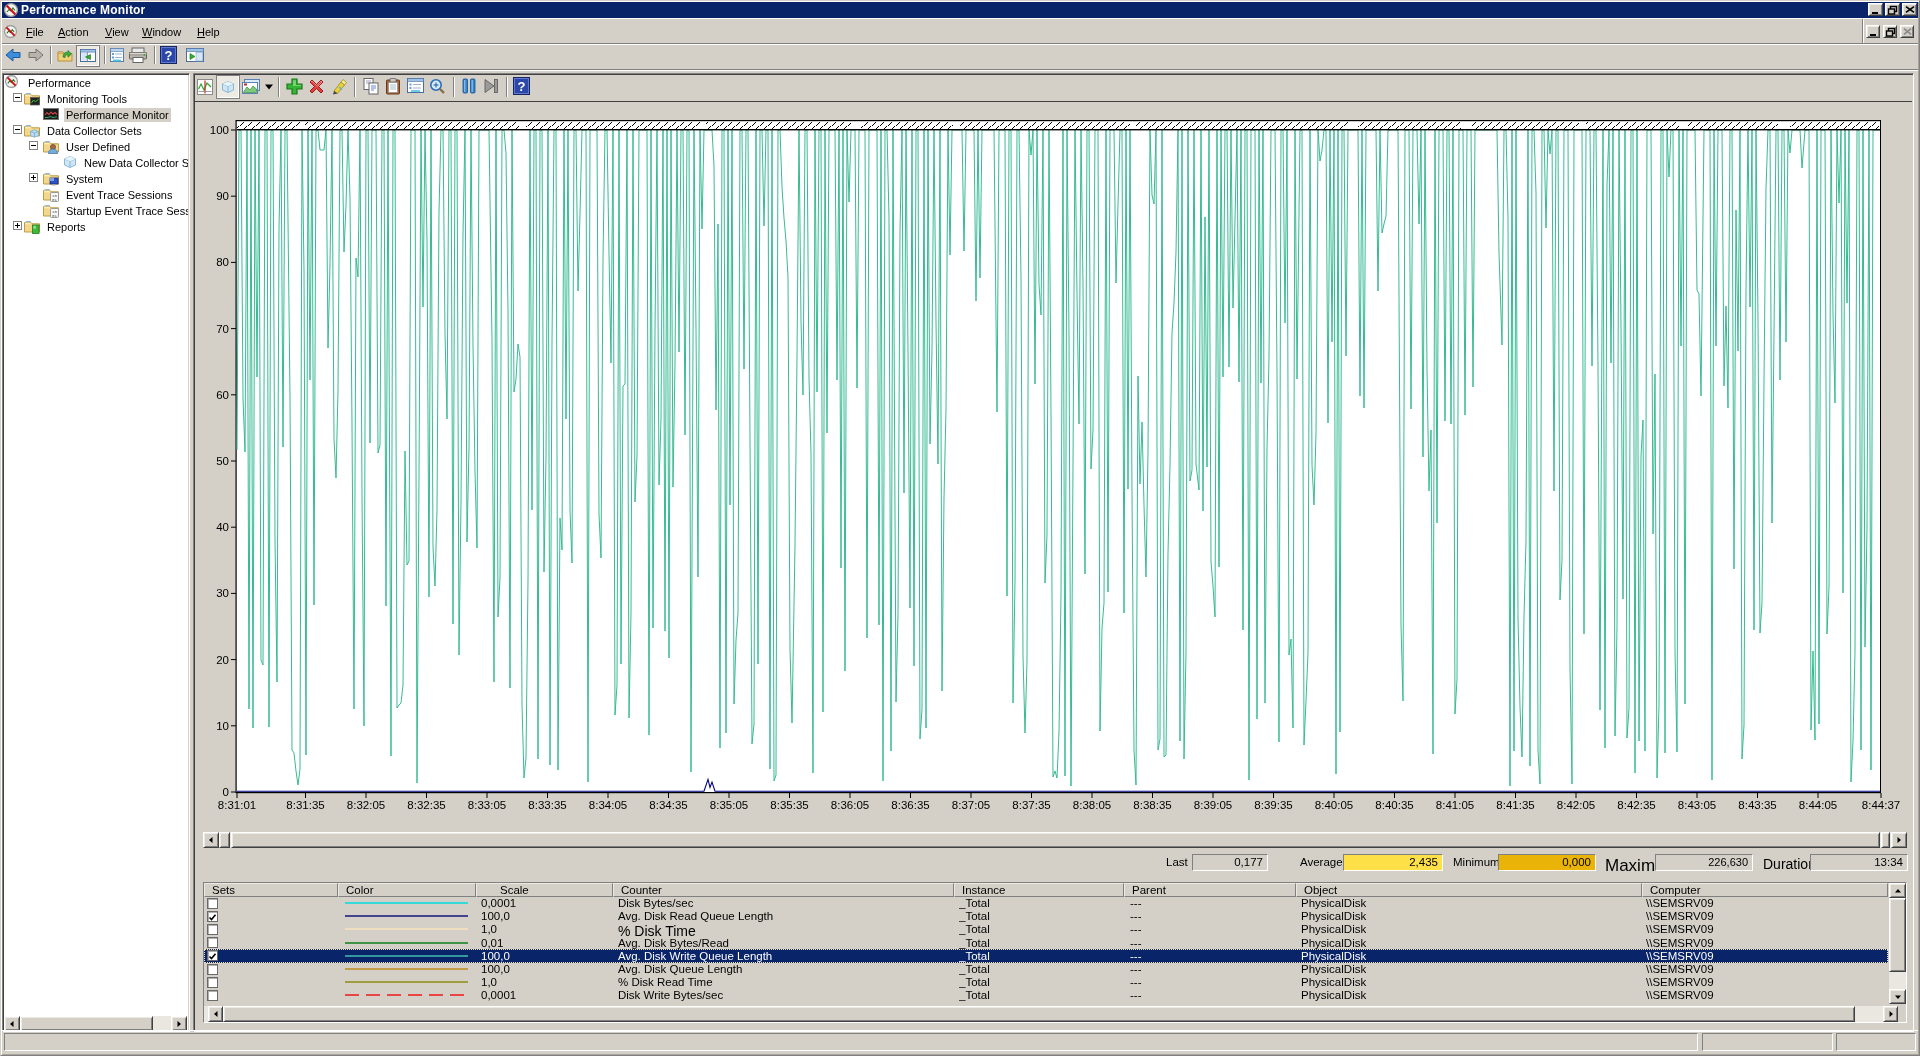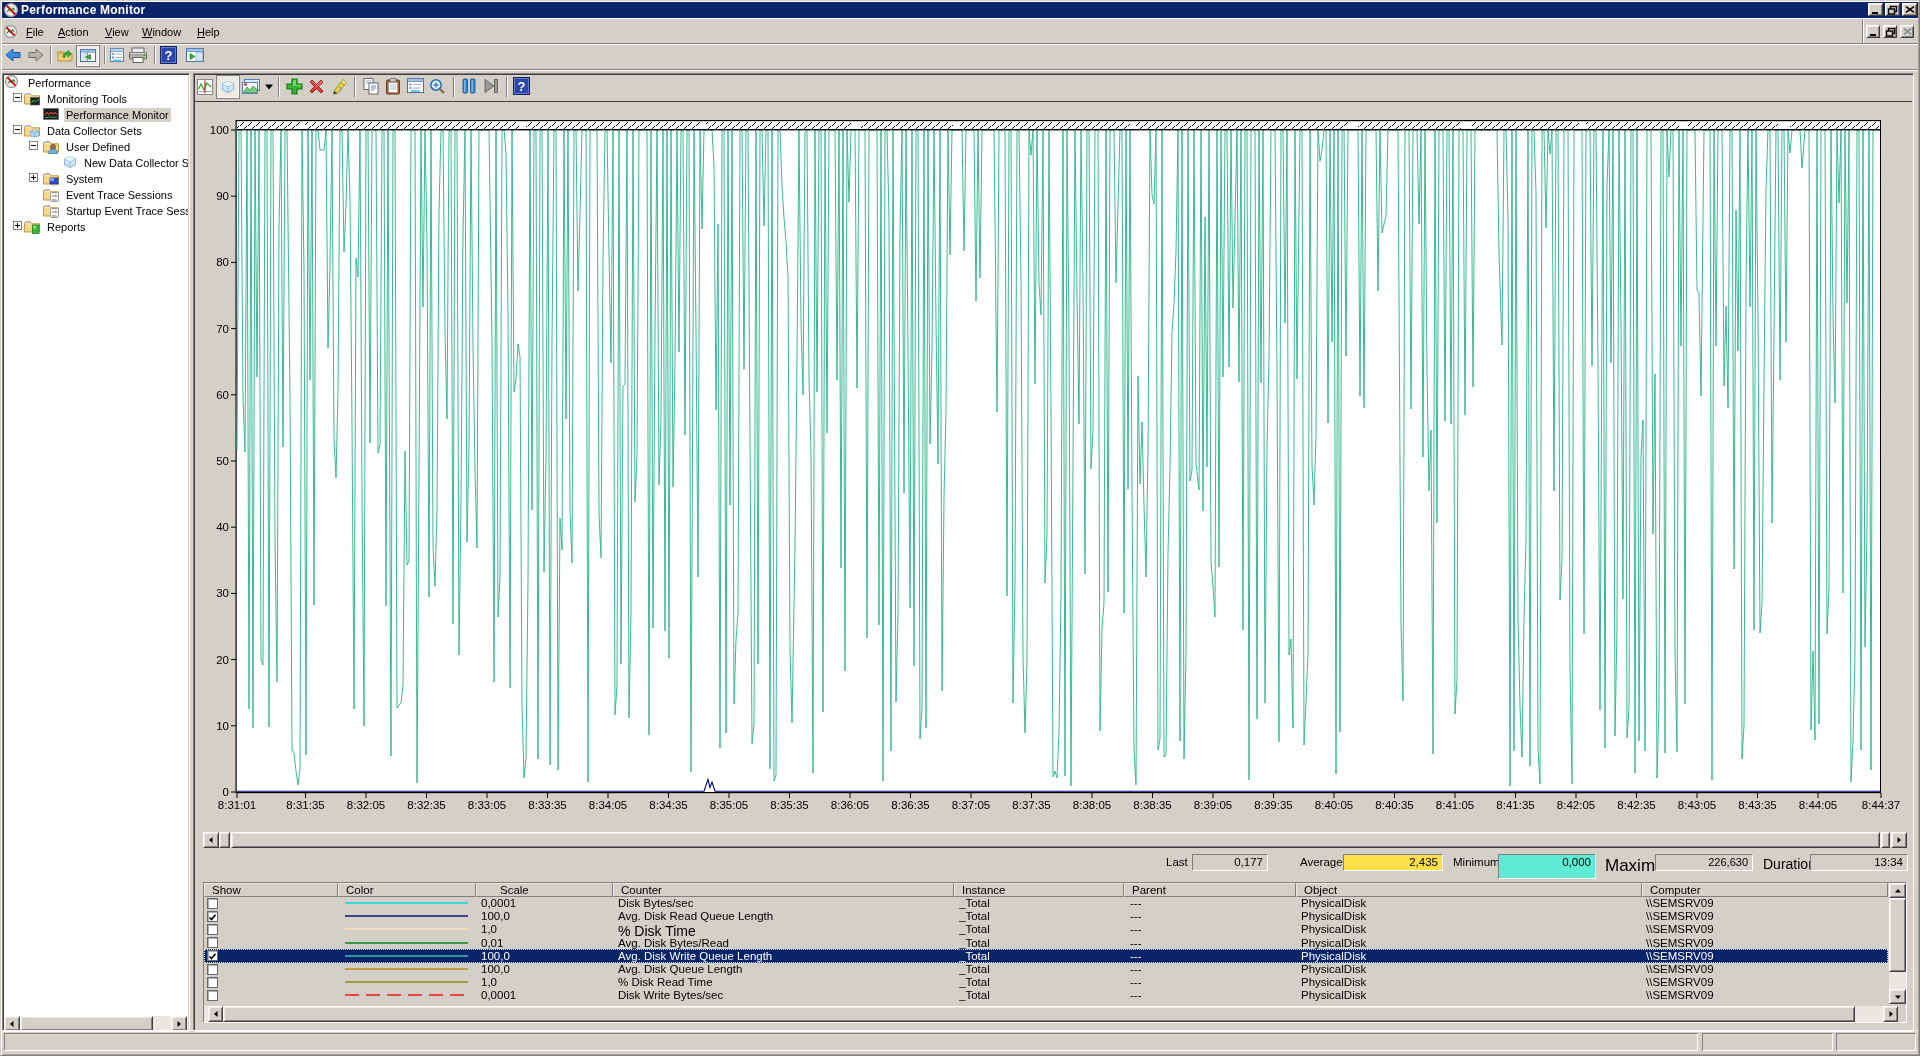--- a/index.html
+++ b/index.html
@@ -433,33 +433,33 @@
   </div>
 <div class="abs" style="left:1166px;top:856px;font-size:11.5px">Last</div>
 <div class="abs sunkthin" style="left:1192px;top:854px;width:76px;height:17px;background:#d4d0c8">
     <div style="position:absolute;right:4px;top:1px;font-size:11.5px">0,177</div>
   </div>
 <div class="abs" style="left:1300px;top:856px;font-size:11.5px">Average</div>
 <div class="abs sunkthin" style="left:1343px;top:854px;width:100px;height:17px;background:#fde047">
     <div style="position:absolute;right:4px;top:1px;font-size:11.5px">2,435</div>
   </div>
 <div class="abs" style="left:1453px;top:856px;font-size:11.5px">Minimum</div>
-<div class="abs sunkthin" style="left:1498px;top:854px;width:98px;height:25px;background:#5eead4">
+<div class="abs sunkthin" style="left:1498px;top:854px;width:98px;height:17px;background:#eab308">
     <div style="position:absolute;right:4px;top:1px;font-size:11.5px">0,000</div>
   </div>
 <div class="abs" style="left:1605px;top:856px;font-size:17px">Maximum</div>
 <div class="abs sunkthin" style="left:1655px;top:854px;width:98px;height:17px;background:#d4d0c8">
     <div style="position:absolute;right:4px;top:1px;font-size:11px">226,630</div>
   </div>
 <div class="abs" style="left:1763px;top:856px;font-size:14px">Duration</div>
 <div class="abs sunkthin" style="left:1810px;top:854px;width:98px;height:17px;background:#d4d0c8">
     <div style="position:absolute;right:4px;top:1px;font-size:11.5px">13:34</div>
   </div>
 <div class="abs" style="left:203px;top:882px;width:1704px;height:141px;background:#d4d0c8;border:1px solid;border-color:#808080 #fff #fff #808080"></div>
-<div class="abs raisedthin cell" style="left:204px;top:883px;width:134px;height:14px;line-height:13px;padding-left:7px;font-size:11.5px">Show</div>
+<div class="abs raisedthin cell" style="left:204px;top:883px;width:134px;height:14px;line-height:13px;padding-left:7px;font-size:11.5px">Sets</div>
 <div class="abs raisedthin cell" style="left:338px;top:883px;width:138px;height:14px;line-height:13px;padding-left:7px;font-size:11.5px">Color</div>
 <div class="abs raisedthin cell" style="left:476px;top:883px;width:137px;height:14px;line-height:13px;padding-left:23px;font-size:11.5px">Scale</div>
 <div class="abs raisedthin cell" style="left:613px;top:883px;width:341px;height:14px;line-height:13px;padding-left:7px;font-size:11.5px">Counter</div>
 <div class="abs raisedthin cell" style="left:954px;top:883px;width:170px;height:14px;line-height:13px;padding-left:7px;font-size:11.5px">Instance</div>
 <div class="abs raisedthin cell" style="left:1124px;top:883px;width:172px;height:14px;line-height:13px;padding-left:7px;font-size:11.5px">Parent</div>
 <div class="abs raisedthin cell" style="left:1296px;top:883px;width:346px;height:14px;line-height:13px;padding-left:7px;font-size:11.5px">Object</div>
 <div class="abs raisedthin cell" style="left:1642px;top:883px;width:246px;height:14px;line-height:13px;padding-left:7px;font-size:11.5px">Computer</div>
 <div class="abs" style="left:207px;top:898px;width:11px;height:11px;background:#fff;border:1px solid #6a6a6a;box-shadow:inset 1px 1px 0 #b0b0b0"></div>
 <svg class="abs" style="left:345px;top:897px" width="125" height="12">
     <line x1="0" y1="6" x2="123" y2="6" stroke="#00dede" stroke-width="1.6"></line>

